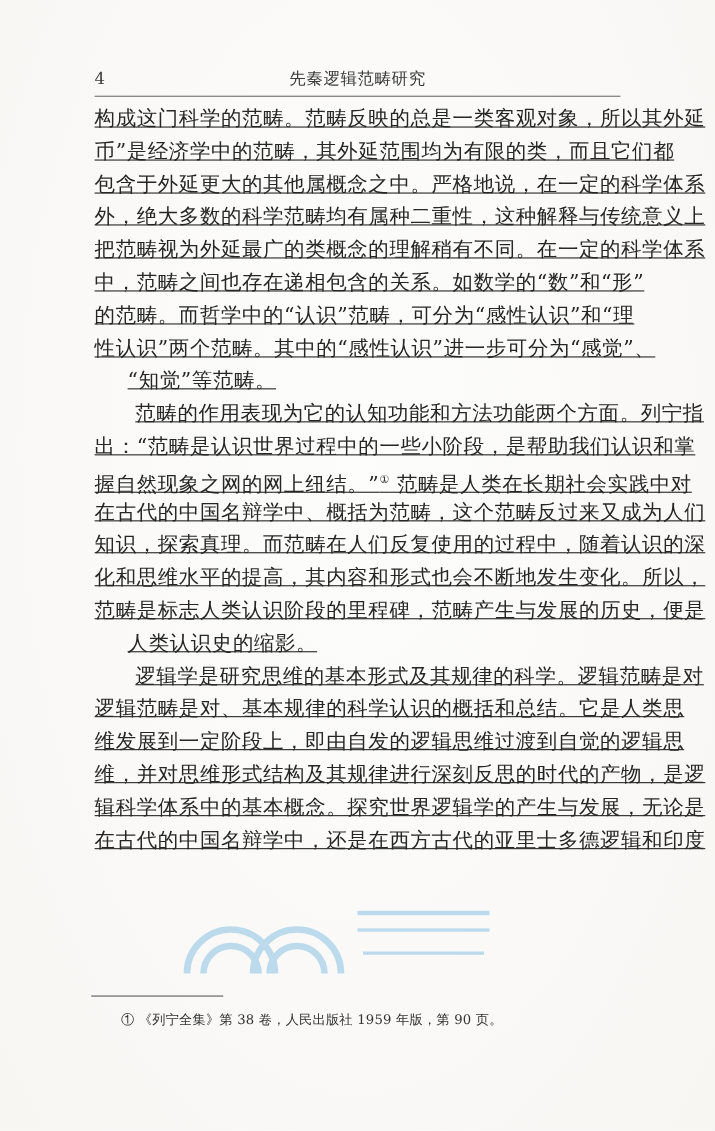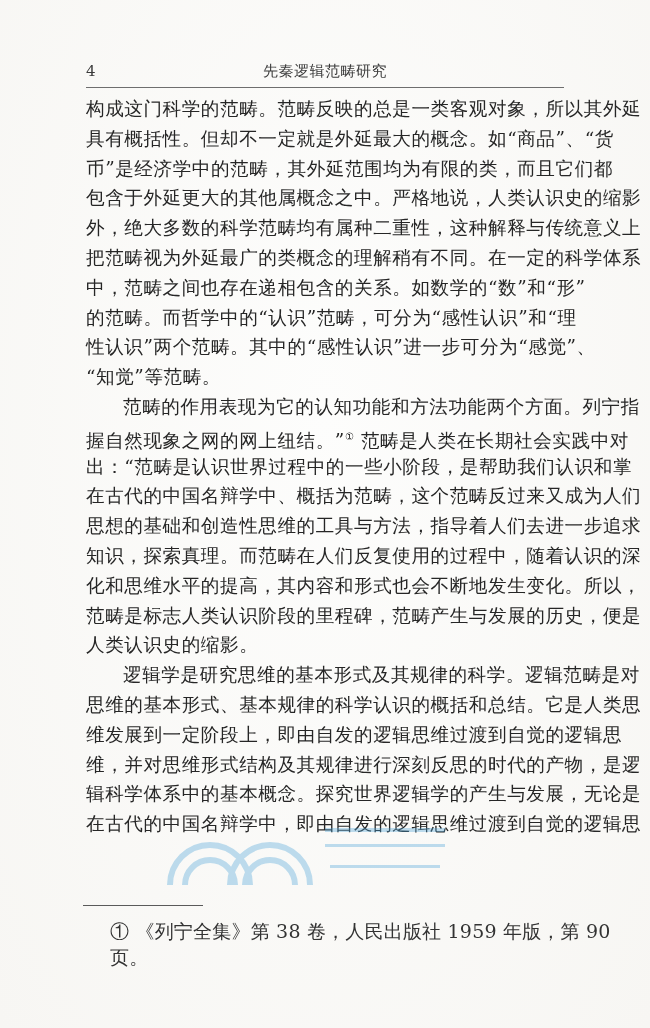--- a/index.html
+++ b/index.html
@@ -23,30 +23,30 @@
     position: absolute; left: 86px; top: 87px; width: 478px; height: 1px;
     background: #6e6e6e;
   }
   .body-text {
     position: absolute; left: 86px; top: 94px; width: 480px;
     font-size: 18.6px; line-height: 29.8px; color: #262626;
     text-align: justify; text-justify: inter-character;
     letter-spacing: 0.55px;
   }
   .body-text p { margin: 0; }
-  .body-text .line { display: block; height: 29.8px; white-space: nowrap; text-align-last: justify; text-align: justify; }
-  .body-text .line.last { text-align-last: left; }
+  .body-text .line { display: block; height: 29.8px; white-space: nowrap; text-align-last: justify; text-align: justify; text-decoration: underline; }
+  .body-text .line.last { text-align-last: left; margin-left: 30px; }
   .body-text .line.indent { padding-left: 37px; }
   sup.fn { font-size: 10px; vertical-align: 7px; }
   .foot-rule {
     position: absolute; left: 83px; top: 905px; width: 120px; height: 1px;
     background: #5a5a5a;
   }
   .footnote {
-    position: absolute; left: 110px; top: 919px; font-size: 19px; color: #333;
+    position: absolute; left: 110px; top: 919px; font-size: 12px; color: #333;
     letter-spacing: 0.2px;
   }
   .watermark {
     position: absolute; left: 160px; top: 810px; width: 300px; height: 80px;
     pointer-events: none; opacity: 0.35;
   }
 </style>
 </head>
 <body>
 
@@ -55,50 +55,48 @@
   <div class="header">
     <span class="page-num">4</span>
     <span class="running-title">先秦逻辑范畴研究</span>
   </div>
   <div class="header-rule"></div>
 
   <div class="body-text">
 
     <p>
       <span class="line">构成这门科学的范畴。范畴反映的总是一类客观对象，所以其外延</span>
-      <span class="line">具有概括性。但却不一定就是外延最大的概念。如“商品”、“货</span>
       <span class="line">币”是经济学中的范畴，其外延范围均为有限的类，而且它们都</span>
-      <span class="line">包含于外延更大的其他属概念之中。严格地说，人类认识史的缩影</span>
+      <span class="line">包含于外延更大的其他属概念之中。严格地说，在一定的科学体系</span>
       <span class="line">外，绝大多数的科学范畴均有属种二重性，这种解释与传统意义上</span>
       <span class="line">把范畴视为外延最广的类概念的理解稍有不同。在一定的科学体系</span>
       <span class="line">中，范畴之间也存在递相包含的关系。如数学的“数”和“形”</span>
       <span class="line">的范畴。而哲学中的“认识”范畴，可分为“感性认识”和“理</span>
       <span class="line">性认识”两个范畴。其中的“感性认识”进一步可分为“感觉”、</span>
       <span class="line last">“知觉”等范畴。</span>
     </p>
 
     <p>
       <span class="line indent">范畴的作用表现为它的认知功能和方法功能两个方面。列宁指</span>
+      <span class="line">出：“范畴是认识世界过程中的一些小阶段，是帮助我们认识和掌</span>
       <span class="line"><span>握自然现象之网的网上纽结。”</span><sup class="fn">①</sup><span> 范畴是人类在长期社会实践中对</span></span>
-      <span class="line">出：“范畴是认识世界过程中的一些小阶段，是帮助我们认识和掌</span>
       <span class="line">在古代的中国名辩学中、概括为范畴，这个范畴反过来又成为人们</span>
-      <span class="line">思想的基础和创造性思维的工具与方法，指导着人们去进一步追求</span>
       <span class="line">知识，探索真理。而范畴在人们反复使用的过程中，随着认识的深</span>
       <span class="line">化和思维水平的提高，其内容和形式也会不断地发生变化。所以，</span>
       <span class="line">范畴是标志人类认识阶段的里程碑，范畴产生与发展的历史，便是</span>
       <span class="line last">人类认识史的缩影。</span>
     </p>
 
     <p>
       <span class="line indent">逻辑学是研究思维的基本形式及其规律的科学。逻辑范畴是对</span>
-      <span class="line">思维的基本形式、基本规律的科学认识的概括和总结。它是人类思</span>
+      <span class="line">逻辑范畴是对、基本规律的科学认识的概括和总结。它是人类思</span>
       <span class="line">维发展到一定阶段上，即由自发的逻辑思维过渡到自觉的逻辑思</span>
       <span class="line">维，并对思维形式结构及其规律进行深刻反思的时代的产物，是逻</span>
       <span class="line">辑科学体系中的基本概念。探究世界逻辑学的产生与发展，无论是</span>
-      <span class="line">在古代的中国名辩学中，即由自发的逻辑思维过渡到自觉的逻辑思</span>
+      <span class="line">在古代的中国名辩学中，还是在西方古代的亚里士多德逻辑和印度</span>
     </p>
   </div>
 
   <svg class="watermark" viewBox="0 0 300 80">
     <g fill="none" stroke="#4aa3d8" stroke-width="6">
       <path d="M10 75 A40 40 0 0 1 90 75"></path>
       <path d="M25 75 A25 25 0 0 1 75 75"></path>
       <path d="M70 75 A40 40 0 0 1 150 75"></path>
       <path d="M85 75 A25 25 0 0 1 135 75"></path>
     </g>

